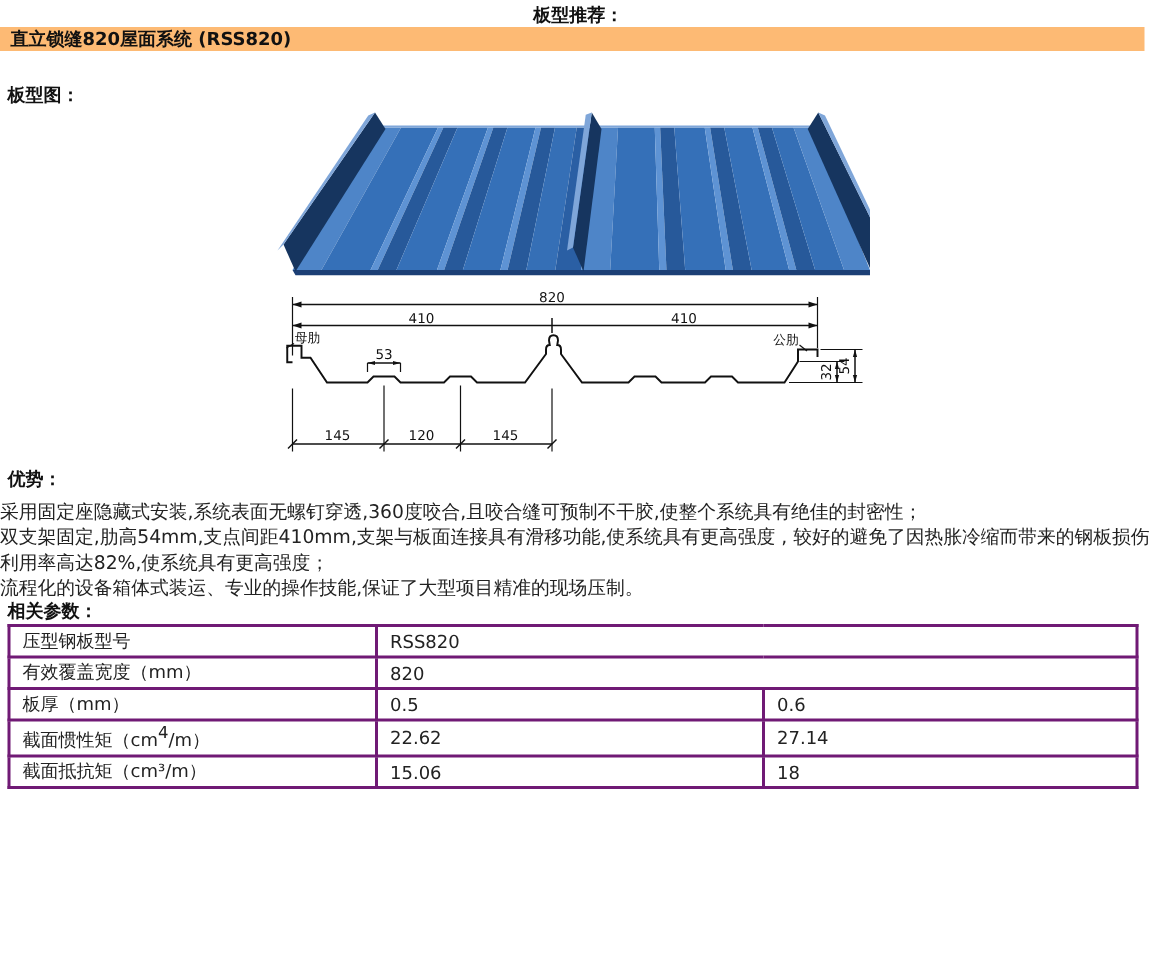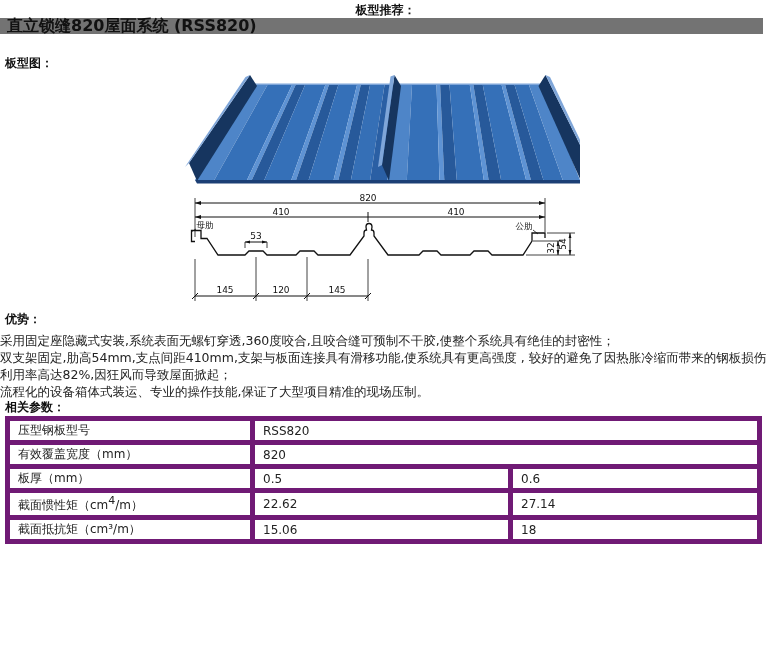--- a/index.html
+++ b/index.html
@@ -8,21 +8,21 @@
     font-family:"DejaVu Sans","Liberation Sans",sans-serif;
     color:#1a1a1a;font-size:12px;
   }
   .sec-title{
     font-weight:bold;font-size:12px;line-height:14px;
     padding-left:5px;color:#111;
   }
   .t-recommend{padding-top:3px;text-align:center;}
   .banner{
     margin-top:1px;height:16px;line-height:16px;
-    background:#737373;font-weight:bold;font-size:16px;
+    background:#fdba74;font-weight:bold;font-size:12px;
     padding-left:7px;margin-right:3px;color:#111;
   }
   .intro{
     margin:21px 4px 0 2px;text-indent:26px;
     font-size:12.5px;line-height:17.5px;color:#222;
   }
   .t-diagram{margin-top:22px;}
   .figure{position:relative;height:242px;}
   .panel3d{position:absolute;left:180px;top:3px;}
   .dims{position:absolute;left:180px;top:119px;}
@@ -38,21 +38,21 @@
     font-size:12.5px;line-height:17px;
     white-space:nowrap;overflow:hidden;color:#222;
   }
   .t-params{}
   table.params{
     margin:2px 0 0 5px;border-collapse:collapse;
     width:752px;table-layout:fixed;
   }
   table.params{border:2px solid #3a3a3a;}
   table.params td{
-    border:5px solid #701a75;font-size:12px;color:#222;
+    border:2px solid #701a75;font-size:12px;color:#222;
     padding:1px 8px;vertical-align:middle;overflow:hidden;white-space:nowrap;
   }
   table.params sup{font-size:11px;}
   col.c1{width:245px;}col.c2{width:258px;}col.c3{width:249px;}
   tr.r-std{height:19px;}tr.r-4{height:20px;}tr.r-5{height:23px;margin-top:40px;}tr.r-6{height:17px;}
 </style>
 </head>
 <body>
 
 <div>
@@ -166,21 +166,21 @@
       <text x="101" y="104" text-anchor="middle">120</text>
       <text x="157" y="104" text-anchor="middle">145</text>
     </svg>
   </div>
 
   <div class="sec-title t-adv">优势：</div>
 
   <div class="advantages">
     <div class="adv-line">采用固定座隐藏式安装,系统表面无螺钉穿透,360度咬合,且咬合缝可预制不干胶,使整个系统具有绝佳的封密性；</div>
     <div class="adv-line">双支架固定,肋高54mm,支点间距410mm,支架与板面连接具有滑移功能,使系统具有更高强度 , 较好的避免了因热胀冷缩而带来的钢板损伤；</div>
-    <div class="adv-line">利用率高达82%,因狂风而导致屋面掀起；</div>
+    <div class="adv-line">利用率高达82%,使系统具有更高强度；</div>
     <div class="adv-line">流程化的设备箱体式装运、专业的操作技能,保证了大型项目精准的现场压制。</div>
   </div>
 
   <div class="sec-title t-params">相关参数：</div>
 
   <table class="params">
     <colgroup>
         <col class="c1">
         <col class="c2">
         <col class="c3">

